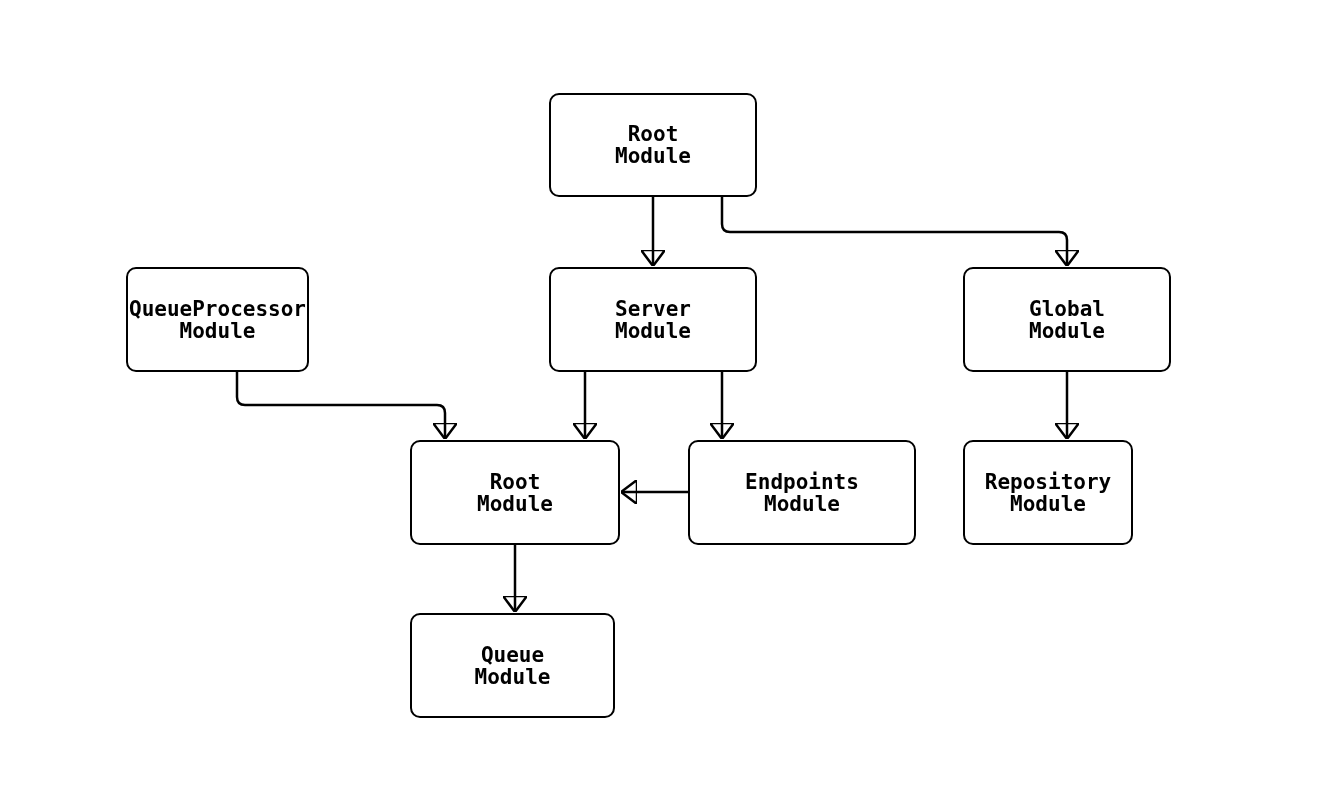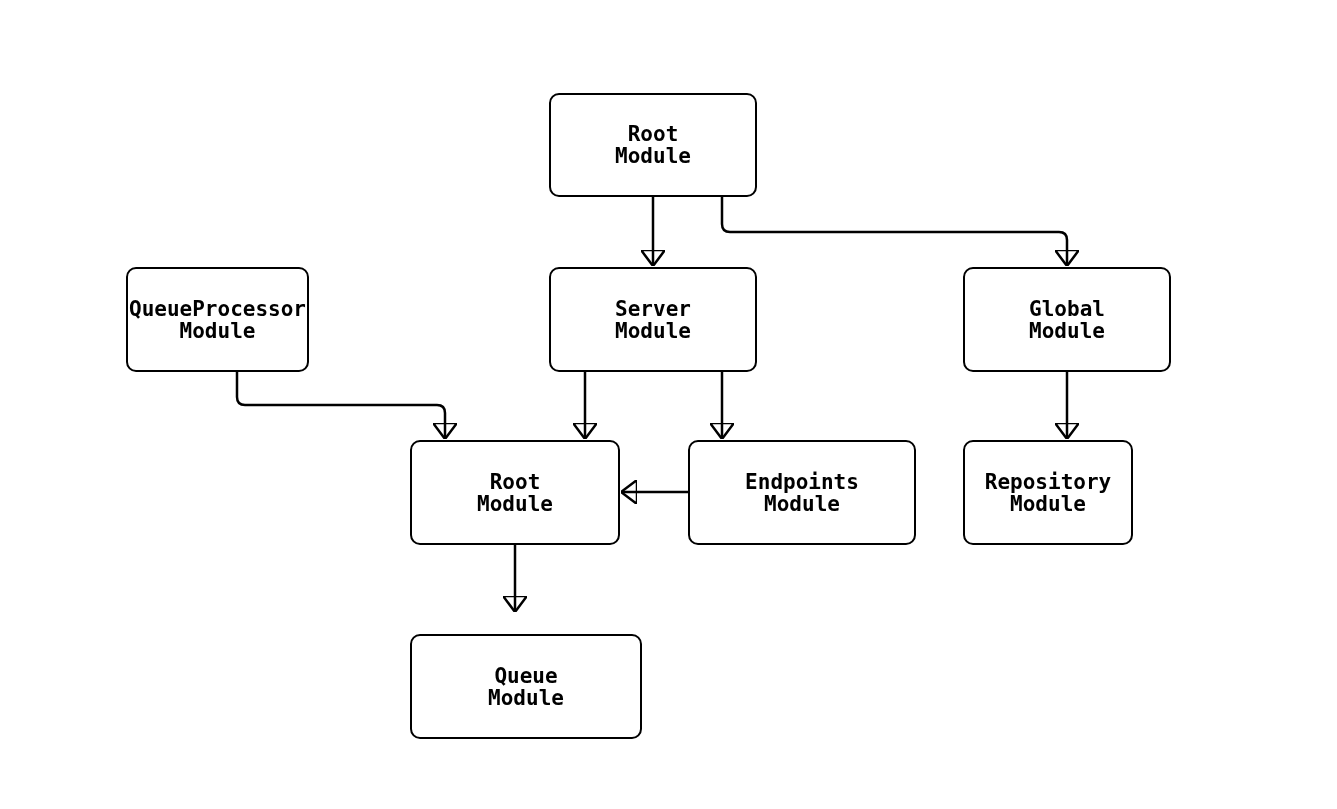--- a/index.html
+++ b/index.html
@@ -47,21 +47,21 @@
     white-space: pre-line;
   }
   
   #n-root          { left: 549px; top: 93px;  width: 208px; height: 104px; }
   #n-queueproc     { left: 126px; top: 267px; width: 183px; height: 105px; }
   #n-server        { left: 549px; top: 267px; width: 208px; height: 105px; }
   #n-global        { left: 963px; top: 267px; width: 208px; height: 105px; }
   #n-core          { left: 410px; top: 440px; width: 210px; height: 105px; }
   #n-endpoints     { left: 688px; top: 440px; width: 228px; height: 105px; }
   #n-repository    { left: 963px; top: 440px; width: 170px; height: 105px; }
-  #n-queue         { left: 410px; top: 634px; width: 232px; height: 105px; }
+  #n-queue         { left: 410px; top: 613px; width: 205px; height: 105px; }
 </style>
 </head>
 <body>
 
 <div class="canvas">
 
   <svg class="edges" viewBox="0 0 1337 809" xmlns="http://www.w3.org/2000/svg">
     <defs>
       <marker id="arrow" viewBox="0 0 16 24" refX="15" refY="12" markerWidth="16" markerHeight="24" markerUnits="userSpaceOnUse" orient="auto">
         <path d="M0,0 L16,12 L0,24 Z" fill="#000000" stroke="none"></path>

